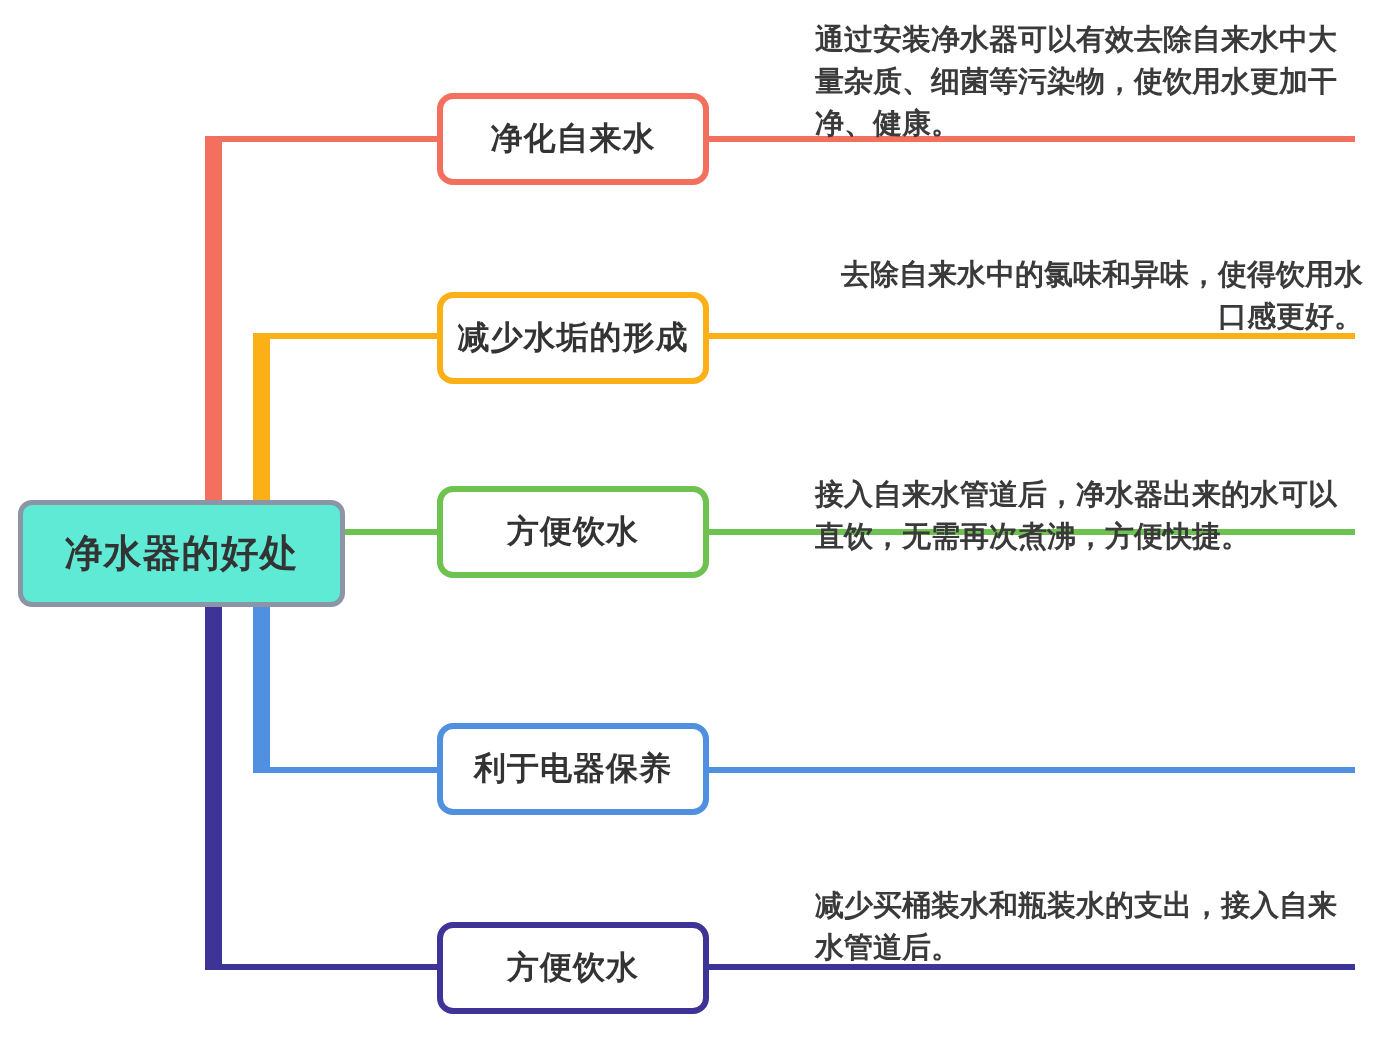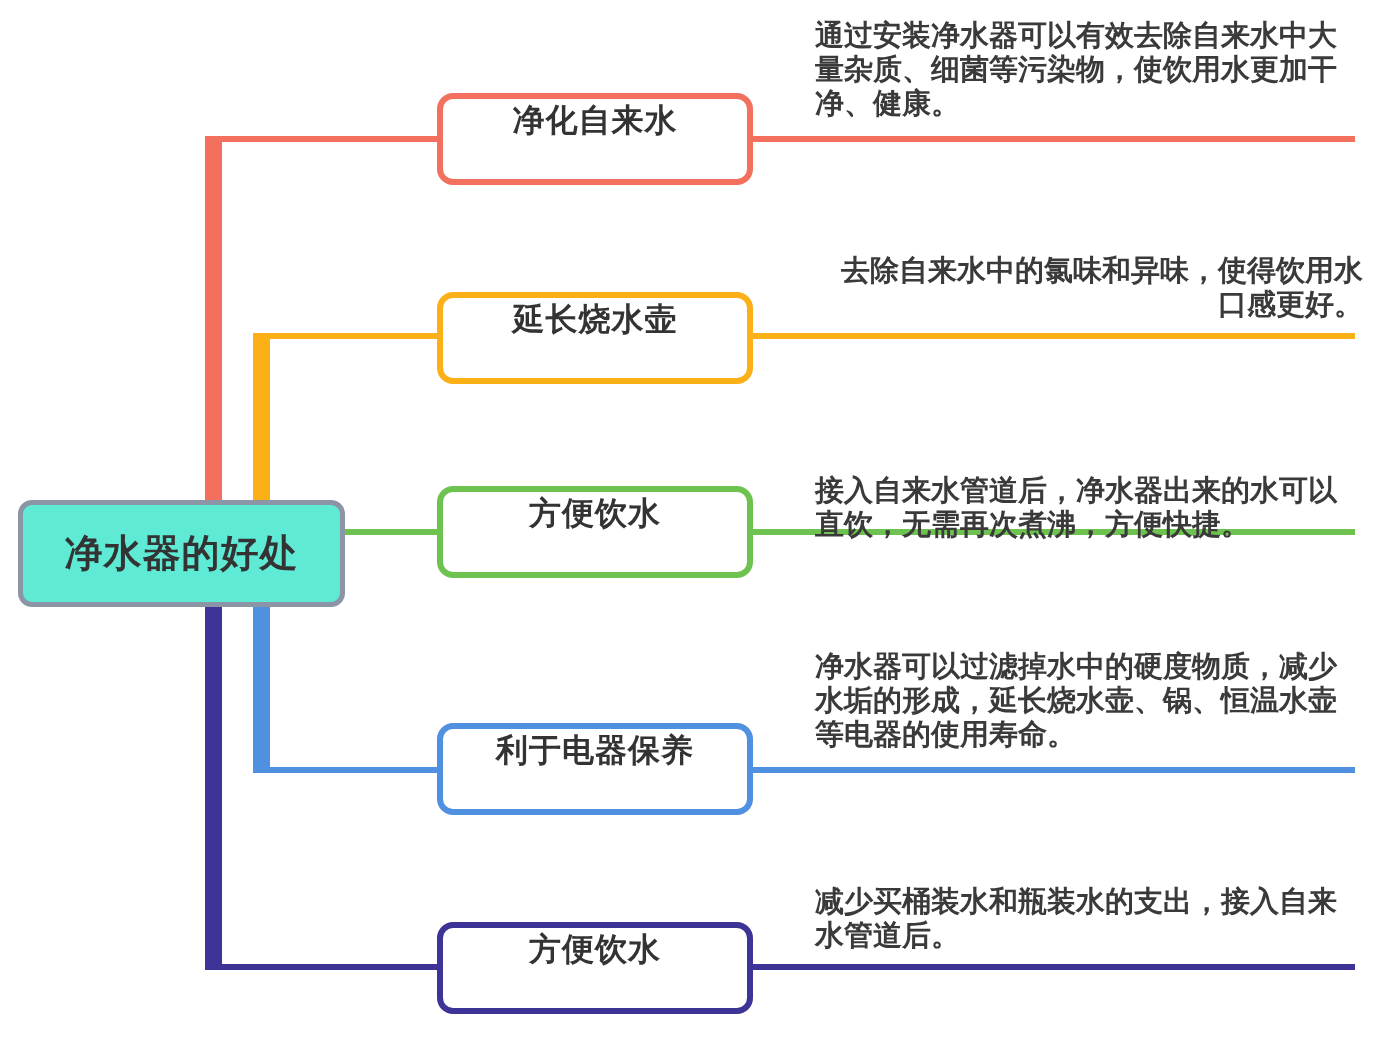--- a/index.html
+++ b/index.html
@@ -32,36 +32,36 @@
   
   .root-node {
     position: absolute; left: 18px; top: 500px; width: 327px; height: 107px;
     box-sizing: border-box; background: #5eead4;
     border: 5px solid #8B95A5; border-radius: 14px;
     display: flex; align-items: center; justify-content: center;
     font-size: 38px; font-weight: bold; color: #333333; z-index: 2;
     letter-spacing: 1px;
   }
   .node {
-    position: absolute; left: 437px; width: 316px; height: 92px;
+    position: absolute; left: 437px; width: 272px; height: 92px;
     box-sizing: border-box; background: #ffffff;
     border: 6px solid; border-radius: 16px;
-    display: flex; justify-content: center;
+    display: flex; align-items: center; justify-content: center;
     font-size: 32px; font-weight: bold; color: #333333; z-index: 1;
     letter-spacing: 1px;
   }
   .n1 { top: 93px; }
   .n2 { top: 292px; }
   .n3 { top: 486px; }
   .n4 { top: 723px; }
   .n5 { top: 922px; }
   
   .desc {
     position: absolute; left: 815px; width: 548px;
-    font-size: 29px; line-height: 34px; font-weight: bold;
+    font-size: 29px; line-height: 42px; font-weight: bold;
     color: #3A3A3A; z-index: 1; text-align: left;
   }
   .d1 { top: 18px; }
   .d2 { top: 253px; text-align: right; }
   .d3 { top: 449px; margin-top: 24px; }
   .d4 { top: 649px; }
   .d5 { top: 884px; }
 </style>
 </head>
 <body>
@@ -75,38 +75,37 @@
 
   <div class="hline b1-left" style="background: rgb(244, 112, 94);"></div>
   <div class="node n1" style="border-color: rgb(244, 112, 94);">
     <span>净化自来水</span>
   </div>
   <div class="hline b1-right" style="background: rgb(244, 112, 94);"></div>
   <div class="desc d1">通过安装净水器可以有效去除自来水中大量杂质、细菌等污染物，使饮用水更加干净、健康。</div>
 
   <div class="hline b2-left" style="background: rgb(252, 176, 23);"></div>
   <div class="node n2" style="border-color: rgb(252, 176, 23);">
-    <span>延长烧水壶</span>
+    <span>减少水垢的形成</span>
   </div>
   <div class="hline b2-right" style="background: rgb(252, 176, 23);"></div>
   <div class="desc d2">去除自来水中的氯味和异味，使得饮用水口感更好。</div>
 
   <div class="hline b3-left" style="background: rgb(110, 194, 79);"></div>
   <div class="node n3" style="border-color: rgb(110, 194, 79);">
     <span>方便饮水</span>
   </div>
   <div class="hline b3-right" style="background: rgb(110, 194, 79);"></div>
   <div class="desc d3">接入自来水管道后，净水器出来的水可以直饮，无需再次煮沸，方便快捷。</div>
 
   <div class="hline b4-left" style="background: rgb(80, 144, 224);"></div>
   <div class="node n4" style="border-color: rgb(80, 144, 224);">
     <span>利于电器保养</span>
   </div>
   <div class="hline b4-right" style="background: rgb(80, 144, 224);"></div>
-  <div class="desc d4">净水器可以过滤掉水中的硬度物质，减少水垢的形成，延长烧水壶、锅、恒温水壶等电器的使用寿命。</div>
 
   <div class="hline b5-left" style="background: rgb(62, 51, 151);"></div>
   <div class="node n5" style="border-color: rgb(62, 51, 151);">
     <span>方便饮水</span>
   </div>
   <div class="hline b5-right" style="background: rgb(62, 51, 151);"></div>
   <div class="desc d5">减少买桶装水和瓶装水的支出，接入自来水管道后。</div>
 
   <div class="root-node">
     <span>净水器的好处</span>

